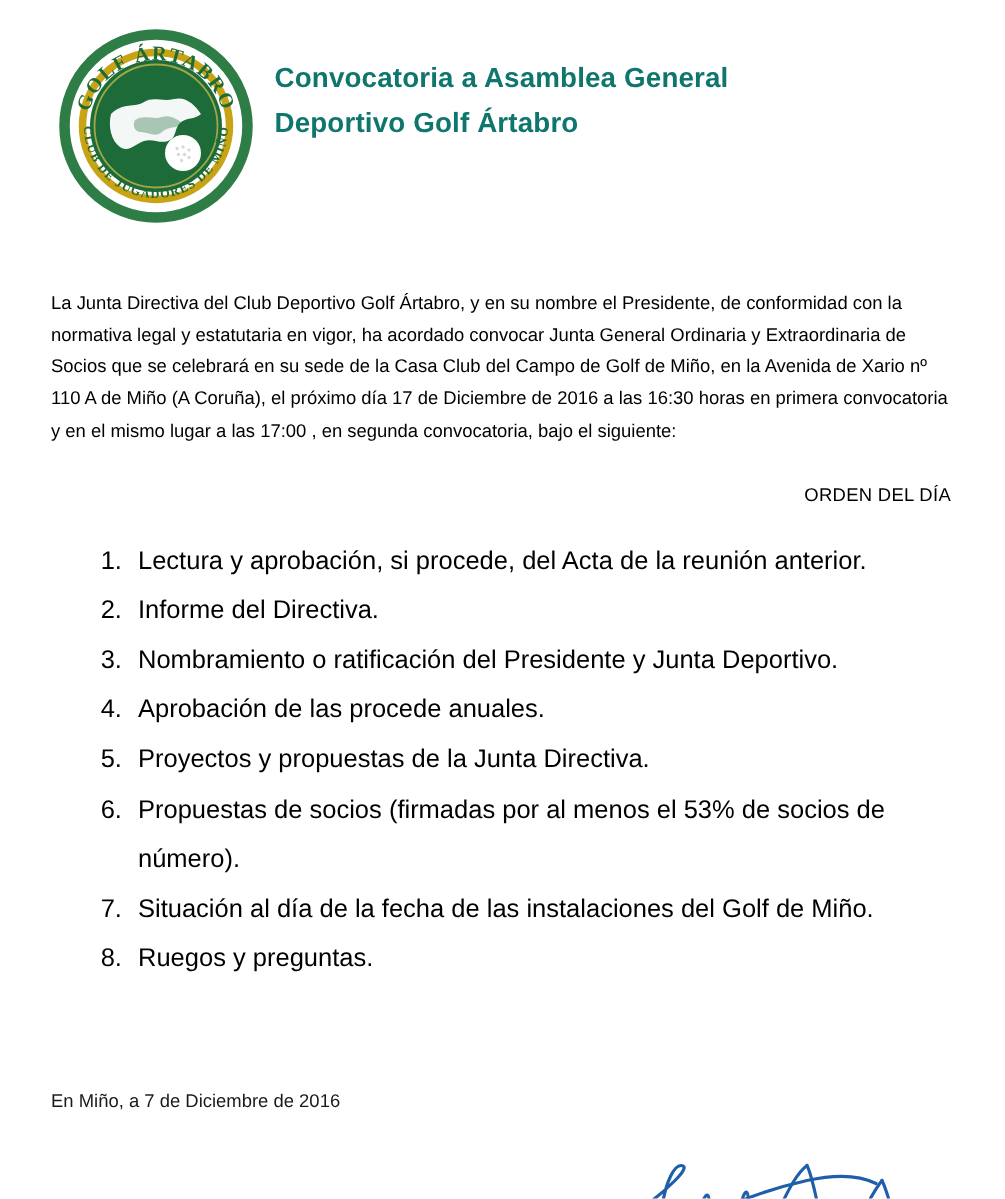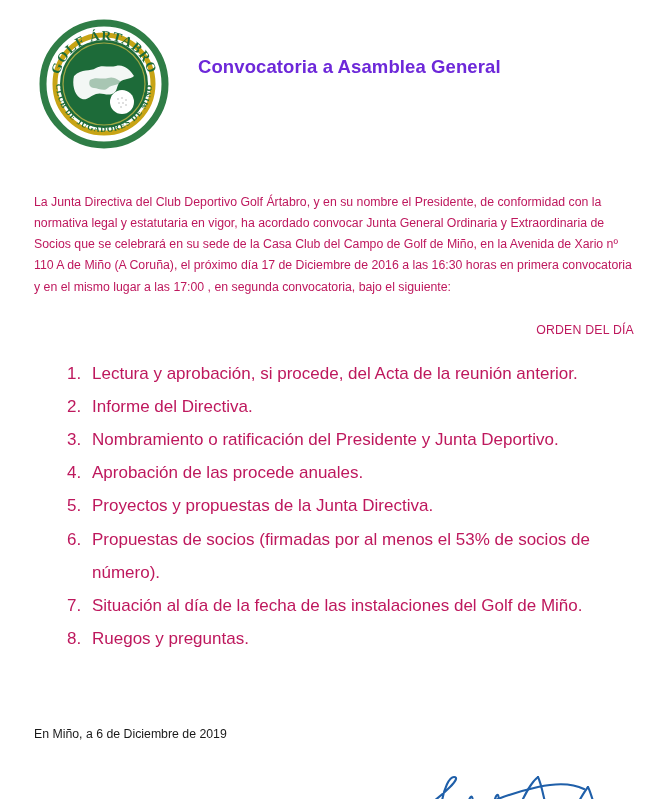--- a/index.html
+++ b/index.html
@@ -43,37 +43,37 @@
     height: 132px;
   }
   .logo svg { display: block; }
 
   .title-block {
     flex: 1;
     padding-top: 22px;
     padding-left: 8px;
   }
   .doc-title {
-    color: #6d28d9;
+    color: #0f766e;
     font-size: 18.5px;
     font-weight: bold;
     line-height: 1.62;
     letter-spacing: 0.1px;
-    margin: 16px;
+    margin: 1px;
   }
   .doc-title .line { display: block; }
 
   
   .body-text {
     padding: 0 36px 0 34px;
     margin-top: 42px;
     font-size: 12.3px;
     line-height: 1.72;
     text-align: left;
-    color: #be185d;
+    color: #000000;
   }
   .para {
     margin: 0;
   }
   .agenda-heading {
     margin-top: 22px;
     font-size: 12.3px;
     letter-spacing: 0.2px;
     text-align: right;
   }
@@ -158,20 +158,21 @@
           <text font-family="'Liberation Serif', serif" font-size="8.2" font-weight="bold" fill="#1d6b39" letter-spacing="0.9">
             <textPath href="#arcBottom" startOffset="50%" text-anchor="middle">CLUB DE JUGADORES DE MIÑO</textPath>
           </text>
         </svg>
       </div>
     </div>
 
     <div class="title-block">
       <h1 class="doc-title">
         <span class="line">Convocatoria a Asamblea General</span>
+        <span class="line">Deportivo Golf Ártabro</span>
       </h1>
     </div>
 
   </div>
 
   <div class="body-text">
     <p class="para">La Junta Directiva del Club Deportivo Golf Ártabro, y en su nombre el Presidente, de conformidad con la normativa legal y estatutaria en vigor, ha acordado convocar Junta General Ordinaria y Extraordinaria de Socios que se celebrará en su sede de la Casa Club del Campo de Golf de Miño, en la Avenida de Xario nº 110 A de Miño (A Coruña), el próximo día 17 de Diciembre de 2016 a las 16:30 horas en primera convocatoria y en el mismo lugar a las 17:00 , en segunda convocatoria, bajo el siguiente:</p>
 
     <div class="agenda-heading">ORDEN DEL DÍA</div>
 
@@ -180,21 +181,21 @@
       <li>Informe del Directiva.</li>
       <li>Nombramiento o ratificación del Presidente y Junta Deportivo.</li>
       <li>Aprobación de las procede anuales.</li>
       <li>Proyectos y propuestas de la Junta Directiva.</li>
       <li>Propuestas de socios (firmadas por al menos el 53% de socios de número).</li>
       <li>Situación al día de la fecha de las instalaciones del Golf de Miño.</li>
       <li>Ruegos y preguntas.</li>
     </ol>
   </div>
 
-  <div class="place-date">En Miño, a 6 de Diciembre de 2019</div>
+  <div class="place-date">En Miño, a 7 de Diciembre de 2016</div>
 
   <div class="signature-area">
     <div class="signature">
       <svg width="230" height="110" viewBox="0 0 230 110" aria-hidden="true">
         <g fill="none" stroke="#1f5fa9" stroke-width="2.1" stroke-linecap="round" stroke-linejoin="round">
           <path d="M8 62 C26 56 44 44 58 30 C64 24 66 20 62 20 C57 20 52 32 50 44 C48 56 50 68 56 72 C62 76 68 66 72 56 C76 46 78 38 80 40 C82 42 80 58 84 66 C88 74 94 66 98 56 C102 46 104 36 106 38 C108 40 106 58 110 66 C114 74 120 64 126 52 C132 40 138 26 146 20"></path>
           <path d="M96 46 C110 40 128 34 146 30 C164 26 180 26 192 32"></path>
           <path d="M146 20 C150 28 152 44 156 56 C160 68 166 72 174 64 C182 56 188 40 196 30"></path>
           <path d="M196 30 C200 38 202 50 206 58 C209 64 214 62 218 54"></path>
           <path d="M16 78 C40 74 70 70 100 70 C130 70 160 72 184 78"></path>

